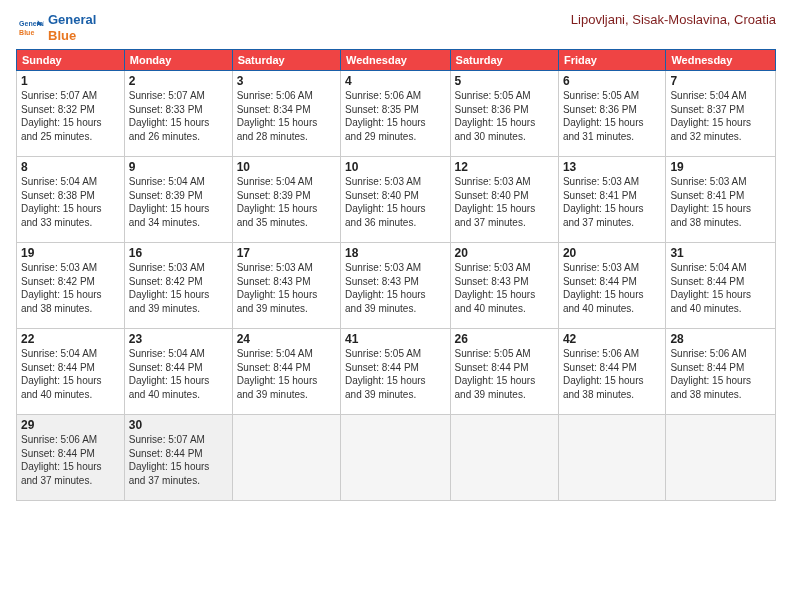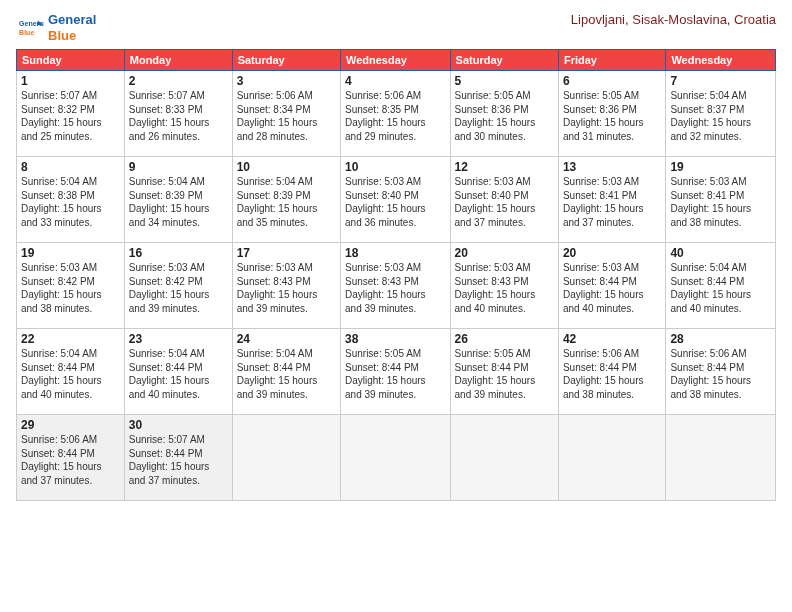--- a/index.html
+++ b/index.html
@@ -207,39 +207,39 @@
           </td>
           <td>
             <span class="day-num">20</span>
             <div class="day-info">Sunrise: 5:03 AM<br>Sunset: 8:43 PM<br>Daylight: 15 hours<br>and 40 minutes.</div>
           </td>
           <td>
             <span class="day-num">20</span>
             <div class="day-info">Sunrise: 5:03 AM<br>Sunset: 8:44 PM<br>Daylight: 15 hours<br>and 40 minutes.</div>
           </td>
           <td>
-            <span class="day-num">40</span>
+            <span class="day-num">31</span>
             <div class="day-info">Sunrise: 5:04 AM<br>Sunset: 8:44 PM<br>Daylight: 15 hours<br>and 40 minutes.</div>
           </td>
         </tr>
         <tr>
           <td>
             <span class="day-num">22</span>
             <div class="day-info">Sunrise: 5:04 AM<br>Sunset: 8:44 PM<br>Daylight: 15 hours<br>and 40 minutes.</div>
           </td>
           <td>
             <span class="day-num">23</span>
             <div class="day-info">Sunrise: 5:04 AM<br>Sunset: 8:44 PM<br>Daylight: 15 hours<br>and 40 minutes.</div>
           </td>
           <td>
             <span class="day-num">24</span>
             <div class="day-info">Sunrise: 5:04 AM<br>Sunset: 8:44 PM<br>Daylight: 15 hours<br>and 39 minutes.</div>
           </td>
           <td>
-            <span class="day-num">38</span>
+            <span class="day-num">41</span>
             <div class="day-info">Sunrise: 5:05 AM<br>Sunset: 8:44 PM<br>Daylight: 15 hours<br>and 39 minutes.</div>
           </td>
           <td>
             <span class="day-num">26</span>
             <div class="day-info">Sunrise: 5:05 AM<br>Sunset: 8:44 PM<br>Daylight: 15 hours<br>and 39 minutes.</div>
           </td>
           <td>
             <span class="day-num">42</span>
             <div class="day-info">Sunrise: 5:06 AM<br>Sunset: 8:44 PM<br>Daylight: 15 hours<br>and 38 minutes.</div>
           </td>

